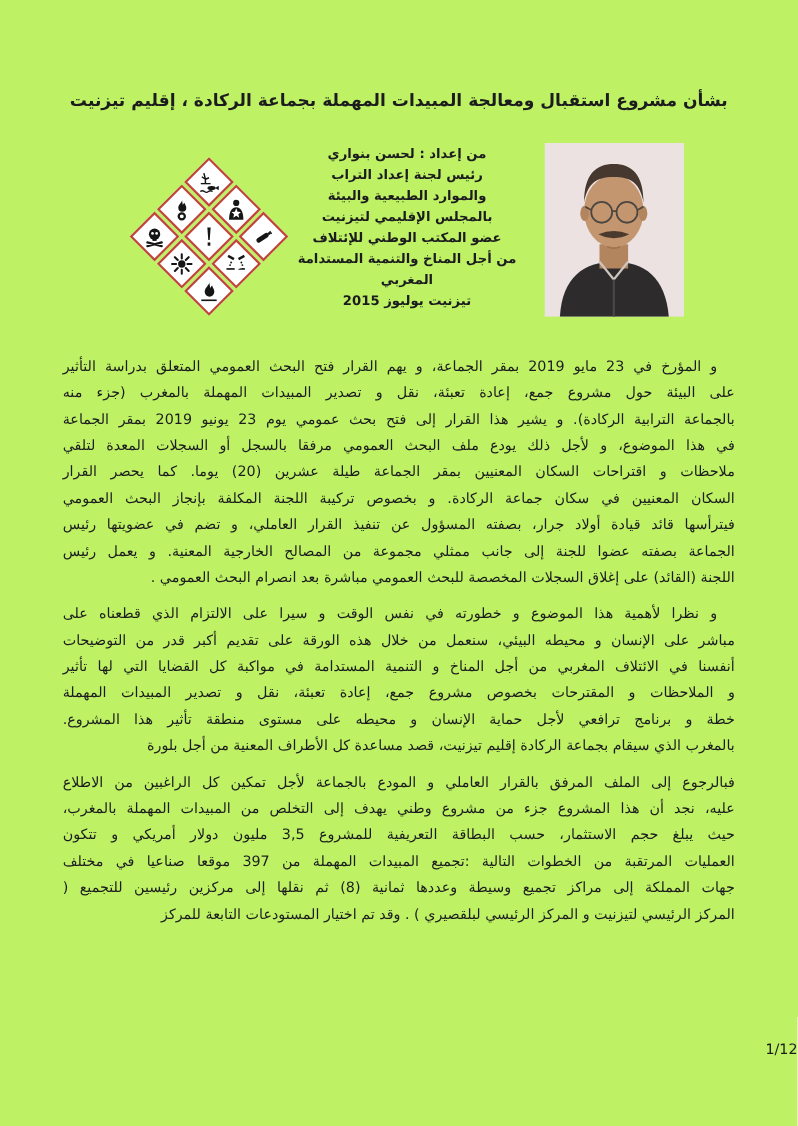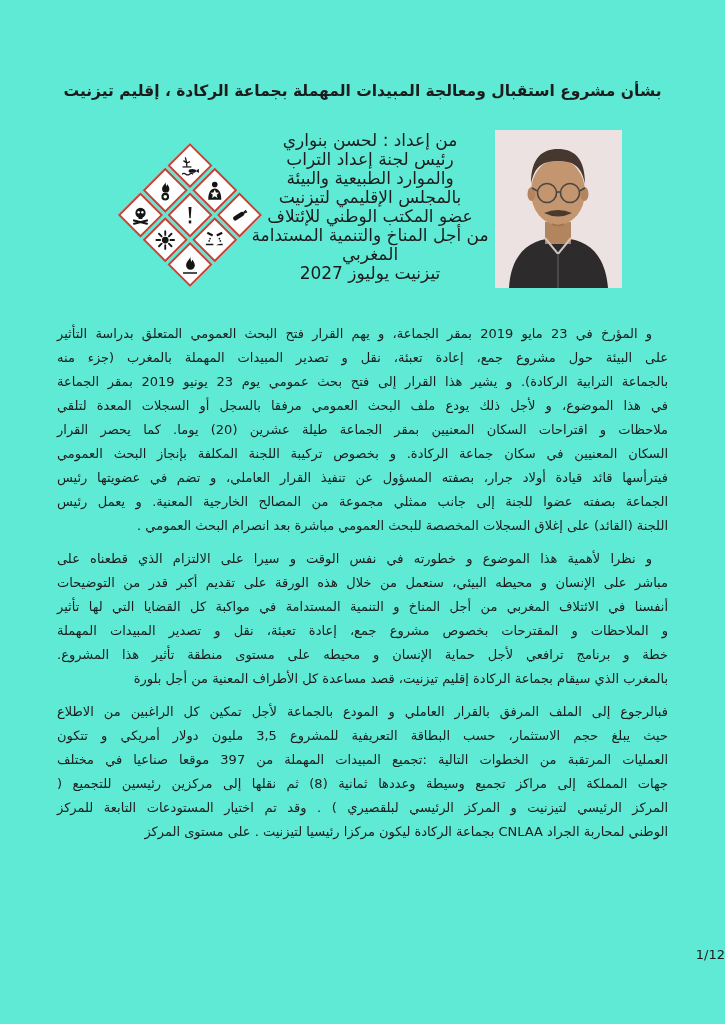--- a/index.html
+++ b/index.html
@@ -2,40 +2,40 @@
 <html lang="ar" style="--hazard-red: #c0443a; --photo-bg: #ece2e2; --ink: #1c1c1e;"><head>
 <meta charset="utf-8">
 <style>
   :root{
     --hazard-red:#c0443a;
     --photo-bg:#ece2e2;
     --ink:#1c1c1e;
   }
   html,body{margin:0;padding:0;background:#ffffff;}
   .page{
-    position:relative;width:725px;height:1024px;background:#5eead4;overflow:hidden;
+    position:relative;width:725px;height:1024px;background:#bef264;overflow:hidden;
     font-family:"DejaVu Sans",sans-serif;color:var(--ink);
   }
   .doc-title{
     position:absolute;top:80px;left:0;right:0;
     text-align:center;direction:rtl;
     font-size:15.5px;font-weight:bold;line-height:22px;
   }
   .header-row{position:absolute;top:125px;left:57px;width:611px;height:172px;}
   
   .hazard-wrap{position:absolute;left:82px;top:39px;width:102px;height:102px;transform:rotate(45deg);}
   .hazard-grid{display:grid;width:100%;height:100%;grid-template-columns:repeat(3,1fr);grid-template-rows:repeat(3,1fr);gap:3px;}
   .ghs-cell{border:2.5px solid var(--hazard-red);background:#fff;display:flex;align-items:center;justify-content:center;box-sizing:border-box;}
   .ghs-cell svg{width:80%;height:80%;transform:rotate(-45deg);}
   .ghs-ink{fill:#151515;}
   .ghs-stroke{stroke:#151515;fill:none;}
   
   .author-block{
     position:absolute;left:183px;top:6px;width:260px;
-    direction:rtl;font-weight:normal;font-size:17px;line-height:19px;
+    direction:rtl;font-weight:bold;font-size:12px;line-height:19px;
   }
   .author-block .line{text-align:center;}
   
   .portrait{position:absolute;left:438px;top:5px;width:127px;height:158px;}
   .portrait svg{width:100%;height:100%;display:block;}
   
   .doc-body{position:absolute;top:322px;left:57px;width:611px;}
   .para{direction:rtl;font-size:13px;line-height:24px;margin:0 0 9px 0;}
   .para .line{text-align:justify;text-align-last:justify;min-height:24px;}
   .para .line:last-child{text-align-last:right;}
@@ -135,21 +135,21 @@
     </div>
 
     <div class="author-block">
         <div class="line">من إعداد : لحسن بنواري</div>
         <div class="line">رئيس لجنة إعداد التراب</div>
         <div class="line">والموارد الطبيعية والبيئة</div>
         <div class="line">بالمجلس الإقليمي لتيزنيت</div>
         <div class="line">عضو المكتب الوطني للإئتلاف</div>
         <div class="line">من أجل المناخ والتنمية المستدامة</div>
         <div class="line">المغربي</div>
-        <div class="line">تيزنيت يوليوز 2027</div>
+        <div class="line">تيزنيت يوليوز 2015</div>
       </div>
 
     <div class="portrait">
       <svg viewBox="0 0 127 158" preserveAspectRatio="none">
         <rect width="127" height="158" fill="#ece2e2"></rect>
         <path d="M14 158 C16 122 36 108 63 108 C91 108 110 122 113 158 Z" fill="#2e2b2c"></path>
         <path d="M50 92 h26 v22 h-26 Z" fill="#b3855e"></path>
         <ellipse cx="63" cy="62" rx="27" ry="33" fill="#c49670"></ellipse>
         <path d="M36 54 C36 28 47 19 63 19 C79 19 90 28 90 54 C87 38 80 31 63 31 C46 31 39 38 36 54 Z" fill="#46382e"></path>
         <ellipse cx="36.5" cy="64" rx="4" ry="7" fill="#b3855e"></ellipse>
@@ -183,23 +183,23 @@
     <div class="para indent">
         <div class="line">و نظرا لأهمية هذا الموضوع و خطورته في نفس الوقت و سيرا على الالتزام الذي قطعناه على</div>
         <div class="line">مباشر على الإنسان و محيطه البيئي، سنعمل من خلال هذه الورقة على تقديم أكبر قدر من التوضيحات</div>
         <div class="line">أنفسنا في الائتلاف المغربي من أجل المناخ و التنمية المستدامة في مواكبة كل القضايا التي لها تأثير</div>
         <div class="line">و الملاحظات و المقترحات بخصوص مشروع جمع، إعادة تعبئة، نقل و تصدير المبيدات المهملة</div>
         <div class="line">خطة و برنامج ترافعي لأجل حماية الإنسان و محيطه على مستوى منطقة تأثير هذا المشروع.</div>
         <div class="line">بالمغرب الذي سيقام بجماعة الركادة إقليم تيزنيت، قصد مساعدة كل الأطراف المعنية من أجل بلورة</div>
       </div>
     <div class="para">
         <div class="line">فبالرجوع  إلى الملف المرفق بالقرار العاملي و المودع بالجماعة لأجل تمكين كل الراغبين من الاطلاع</div>
+        <div class="line">عليه، نجد أن هذا المشروع جزء من مشروع وطني يهدف إلى التخلص من المبيدات المهملة بالمغرب،</div>
         <div class="line">حيث يبلغ حجم الاستثمار، حسب البطاقة التعريفية للمشروع 3,5 مليون دولار أمريكي و تتكون</div>
         <div class="line">العمليات المرتقبة من الخطوات التالية :تجميع المبيدات المهملة من 397 موقعا صناعيا في مختلف</div>
         <div class="line">جهات المملكة إلى مراكز تجميع وسيطة وعددها ثمانية (8) ثم نقلها إلى مركزين رئيسين للتجميع (</div>
         <div class="line">المركز الرئيسي لتيزنيت و المركز الرئيسي لبلقصيري ) . وقد تم اختيار المستودعات التابعة للمركز</div>
-        <div class="line">الوطني لمحاربة الجراد CNLAA بجماعة الركادة ليكون مركزا رئيسيا لتيزنيت . على مستوى المركز</div>
       </div>
   </div>
 
   <div class="page-number">1/12</div>
 
 </div>
 
 </body></html>

